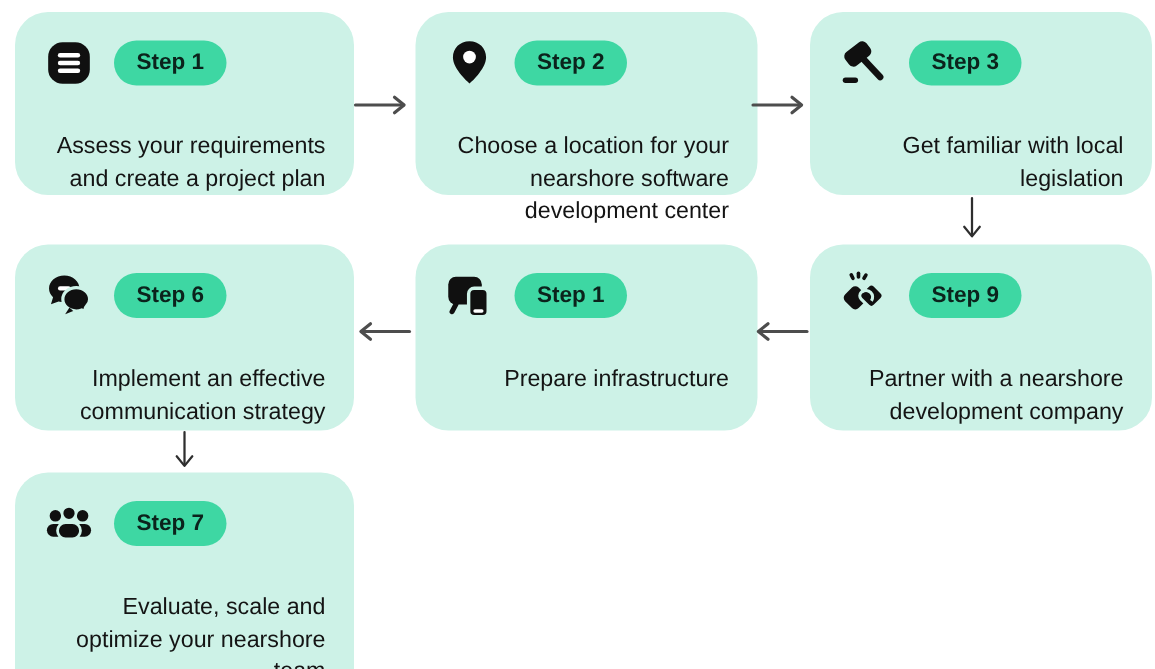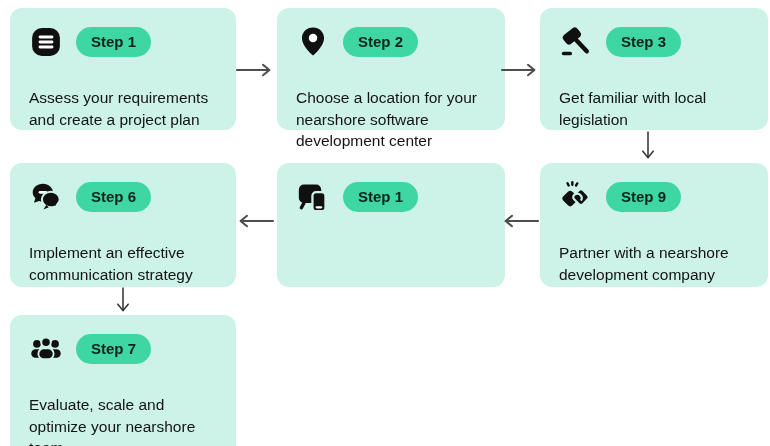--- a/index.html
+++ b/index.html
@@ -1,17 +1,17 @@
 <!DOCTYPE html>
 <html><head>
 <meta charset="utf-8">
 <style>
   html,body{margin:0;padding:0;background:#ffffff;font-family:"Liberation Sans",sans-serif;}
   .canvas{position:relative;width:770px;height:446px;background:#ffffff;overflow:hidden;}
-  .card{position:absolute;background:#cdf2e7;border-radius:12px;padding:17px 19px;box-sizing:border-box;}
+  .card{position:absolute;background:#cdf2e7;border-radius:22px;padding:17px 19px;box-sizing:border-box;text-align:right;}
   .row1{top:8px;height:122px}
   .row2{top:163px;height:124px}
   .row3{top:315px;height:152px}
   .col1{left:10px;width:226px}
   .col2{left:277px;width:228px}
   .col3{left:540px;width:228px}
   .card-head{display:flex;align-items:center;gap:13px;}
   .icon-box{width:34px;height:34px;flex:0 0 34px;}
   .icon-box svg{width:34px;height:34px;display:block;}
   .badge{background:#3ed7a3;color:#0b231c;font-weight:bold;font-size:15px;line-height:30px;height:30px;
@@ -94,20 +94,21 @@
       <span class="icon-box">
         <svg viewBox="0 0 24 24">
           <rect x="2" y="3.2" width="15.8" height="13" rx="3.6" fill="#101010"></rect>
           <path d="M5.6 16.2 3.8 19.6" stroke="#101010" stroke-width="2.4" stroke-linecap="round"></path>
           <rect x="11.6" y="8.6" width="9.2" height="13.4" rx="2.6" fill="#101010" stroke="#cdf2e7" stroke-width="1.6"></rect>
           <path d="M14.6 19.3h3.2" stroke="#ffffff" stroke-width="1.6" stroke-linecap="round"></path>
         </svg>
       </span>
       <span class="badge">Step 1</span>
     </div>
+    <div class="card-title">Prepare infrastructure</div>
   </div>
 
   <div class="card row2 col1">
     <div class="card-head">
       <span class="icon-box">
         <svg viewBox="0 0 24 24">
           <path fill="#101010" d="M9.8 2.6C5.8 2.6 2.6 5.3 2.6 8.7c0 1.6.7 3 1.9 4.1l-1 3.3 3.6-1.3c.8.2 1.7.4 2.7.4 4 0 7.2-2.7 7.2-6.2S13.8 2.6 9.8 2.6z"></path>
           <rect x="6.8" y="7.7" width="6" height="2" rx="1" fill="#ffffff"></rect>
           <path fill="#101010" stroke="#cdf2e7" stroke-width="1.5" d="M15.4 8.3c-3.5 0-6.3 2.4-6.3 5.5 0 3 2.8 5.5 6.3 5.5.9 0 1.8-.2 2.6-.5 0 0 1.4.5 1.4.4 0-3.1 2.3-2.3 2.3-5.4 0-3.1-2.8-5.5-6.3-5.5z"></path>
           <path d="M12.2 17.6l-2 3.2 3.8-1.5z" fill="#101010"></path>

